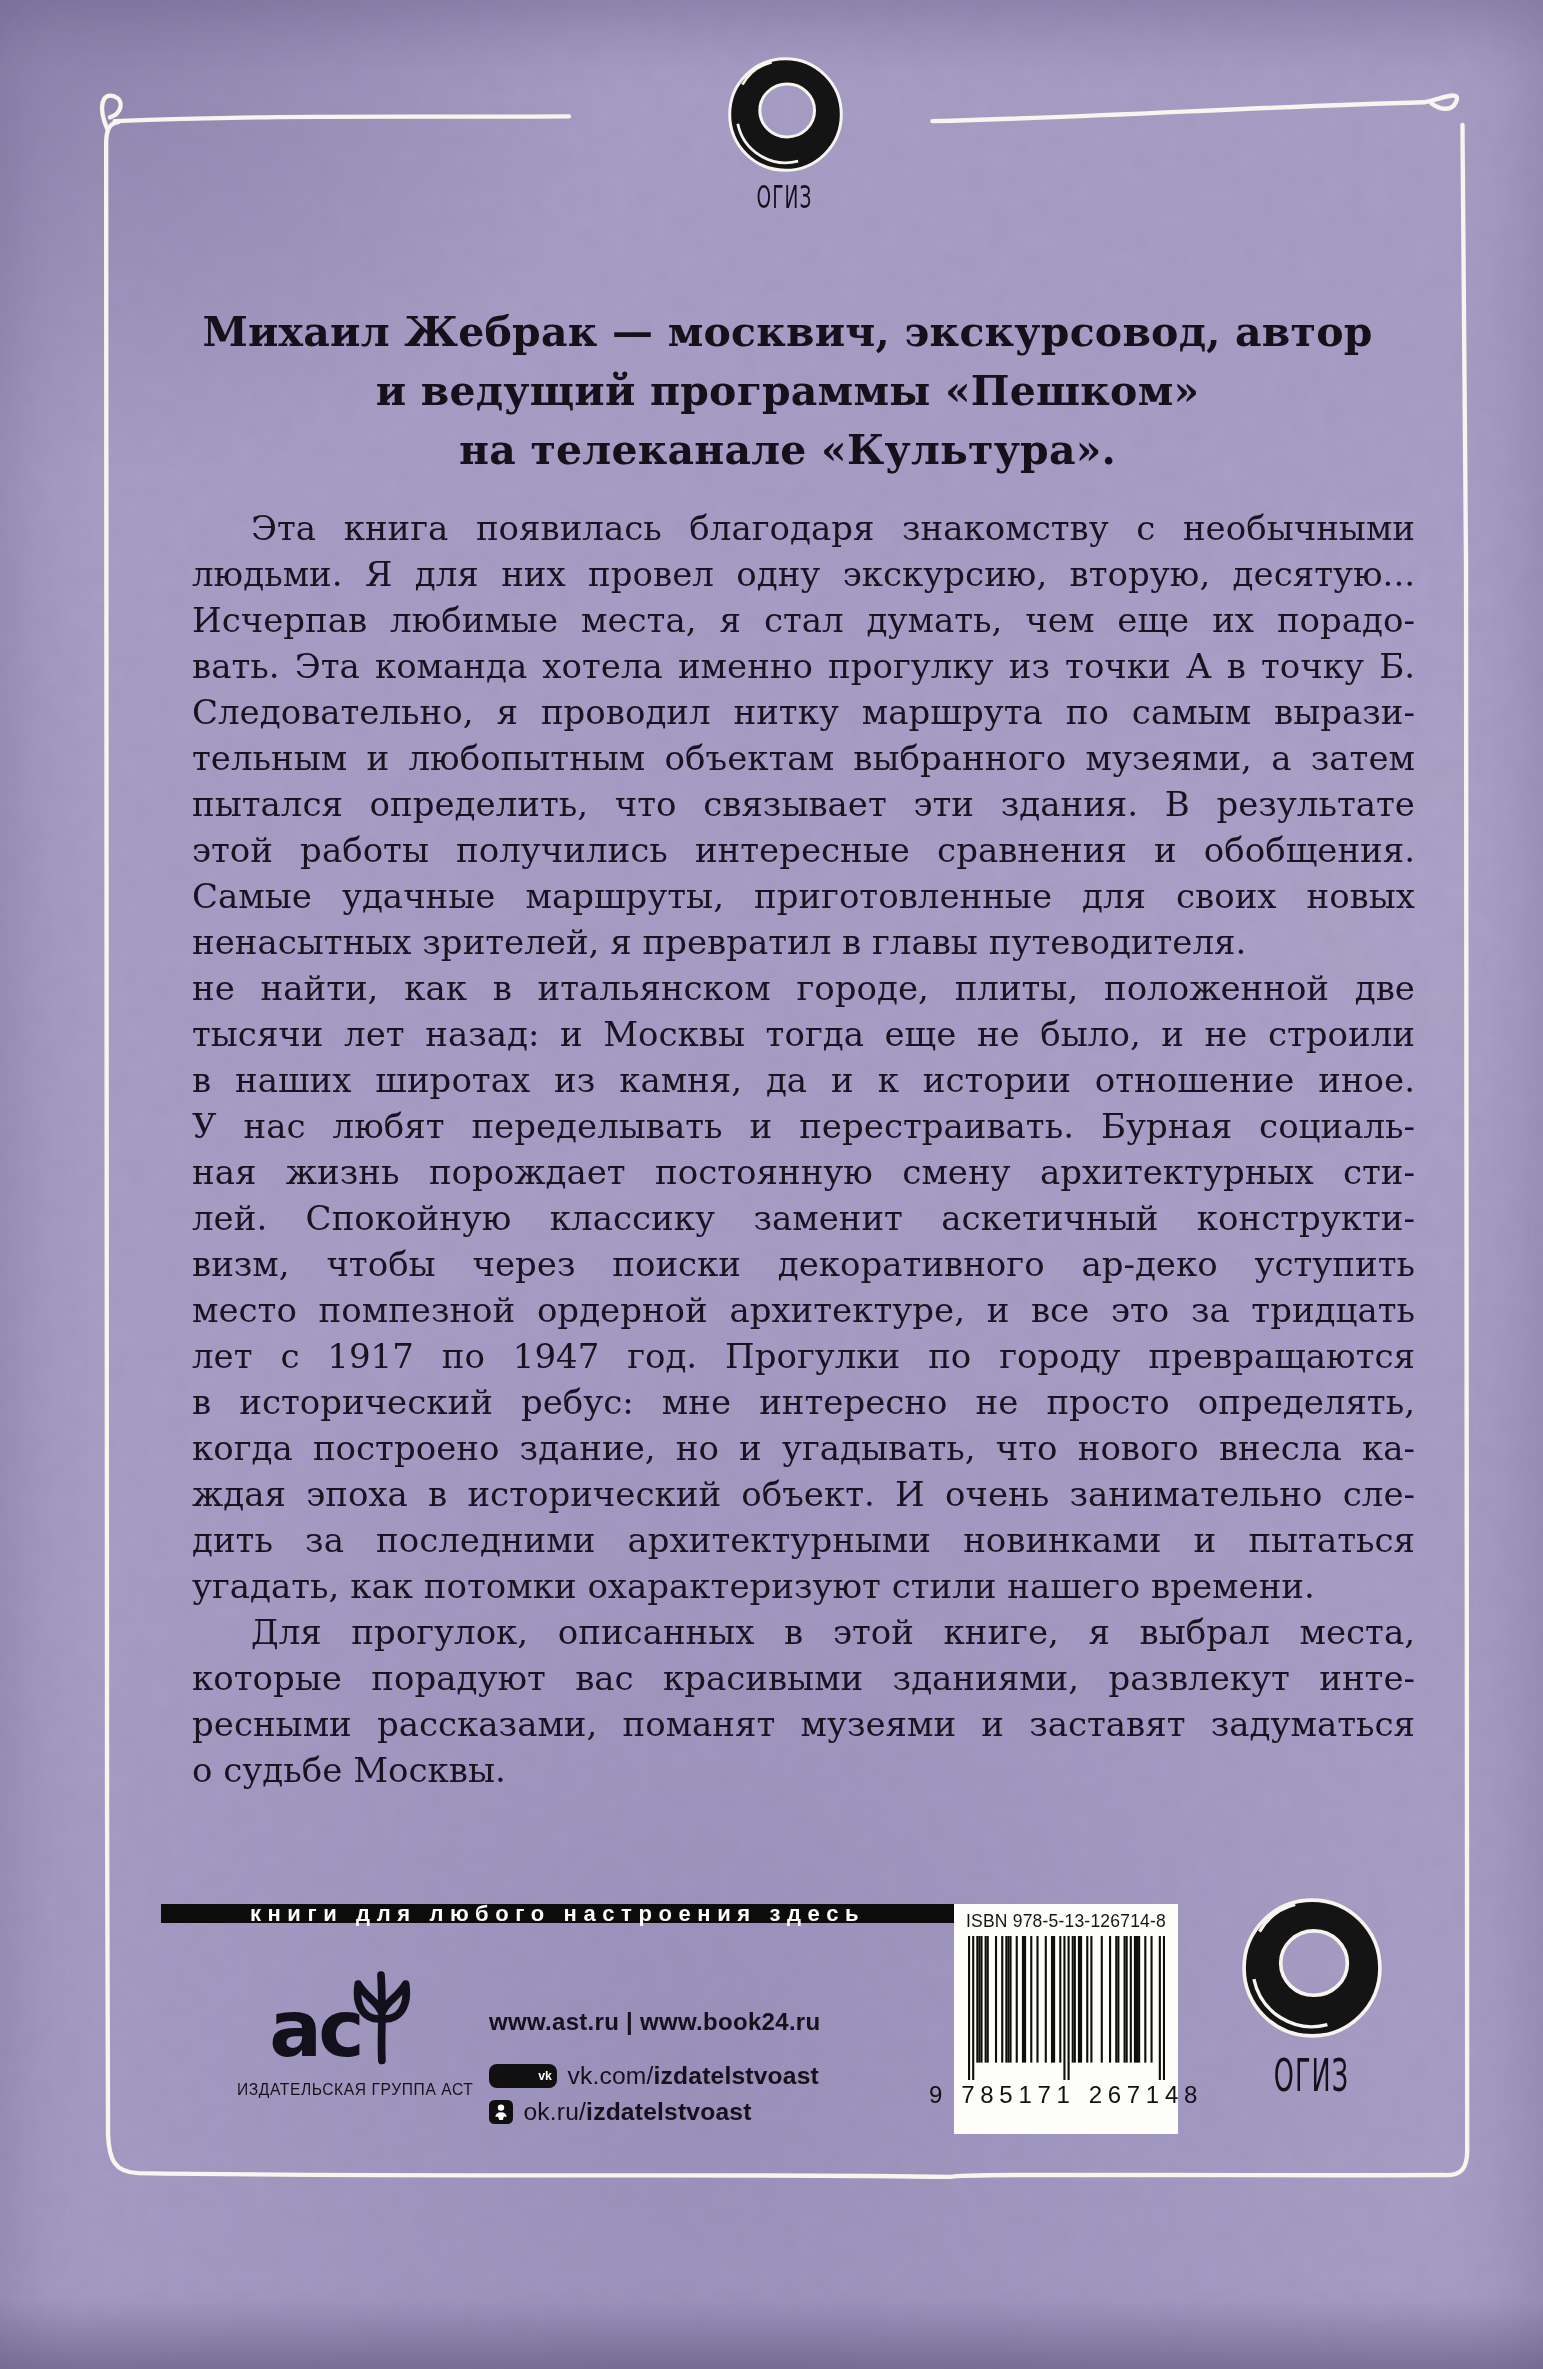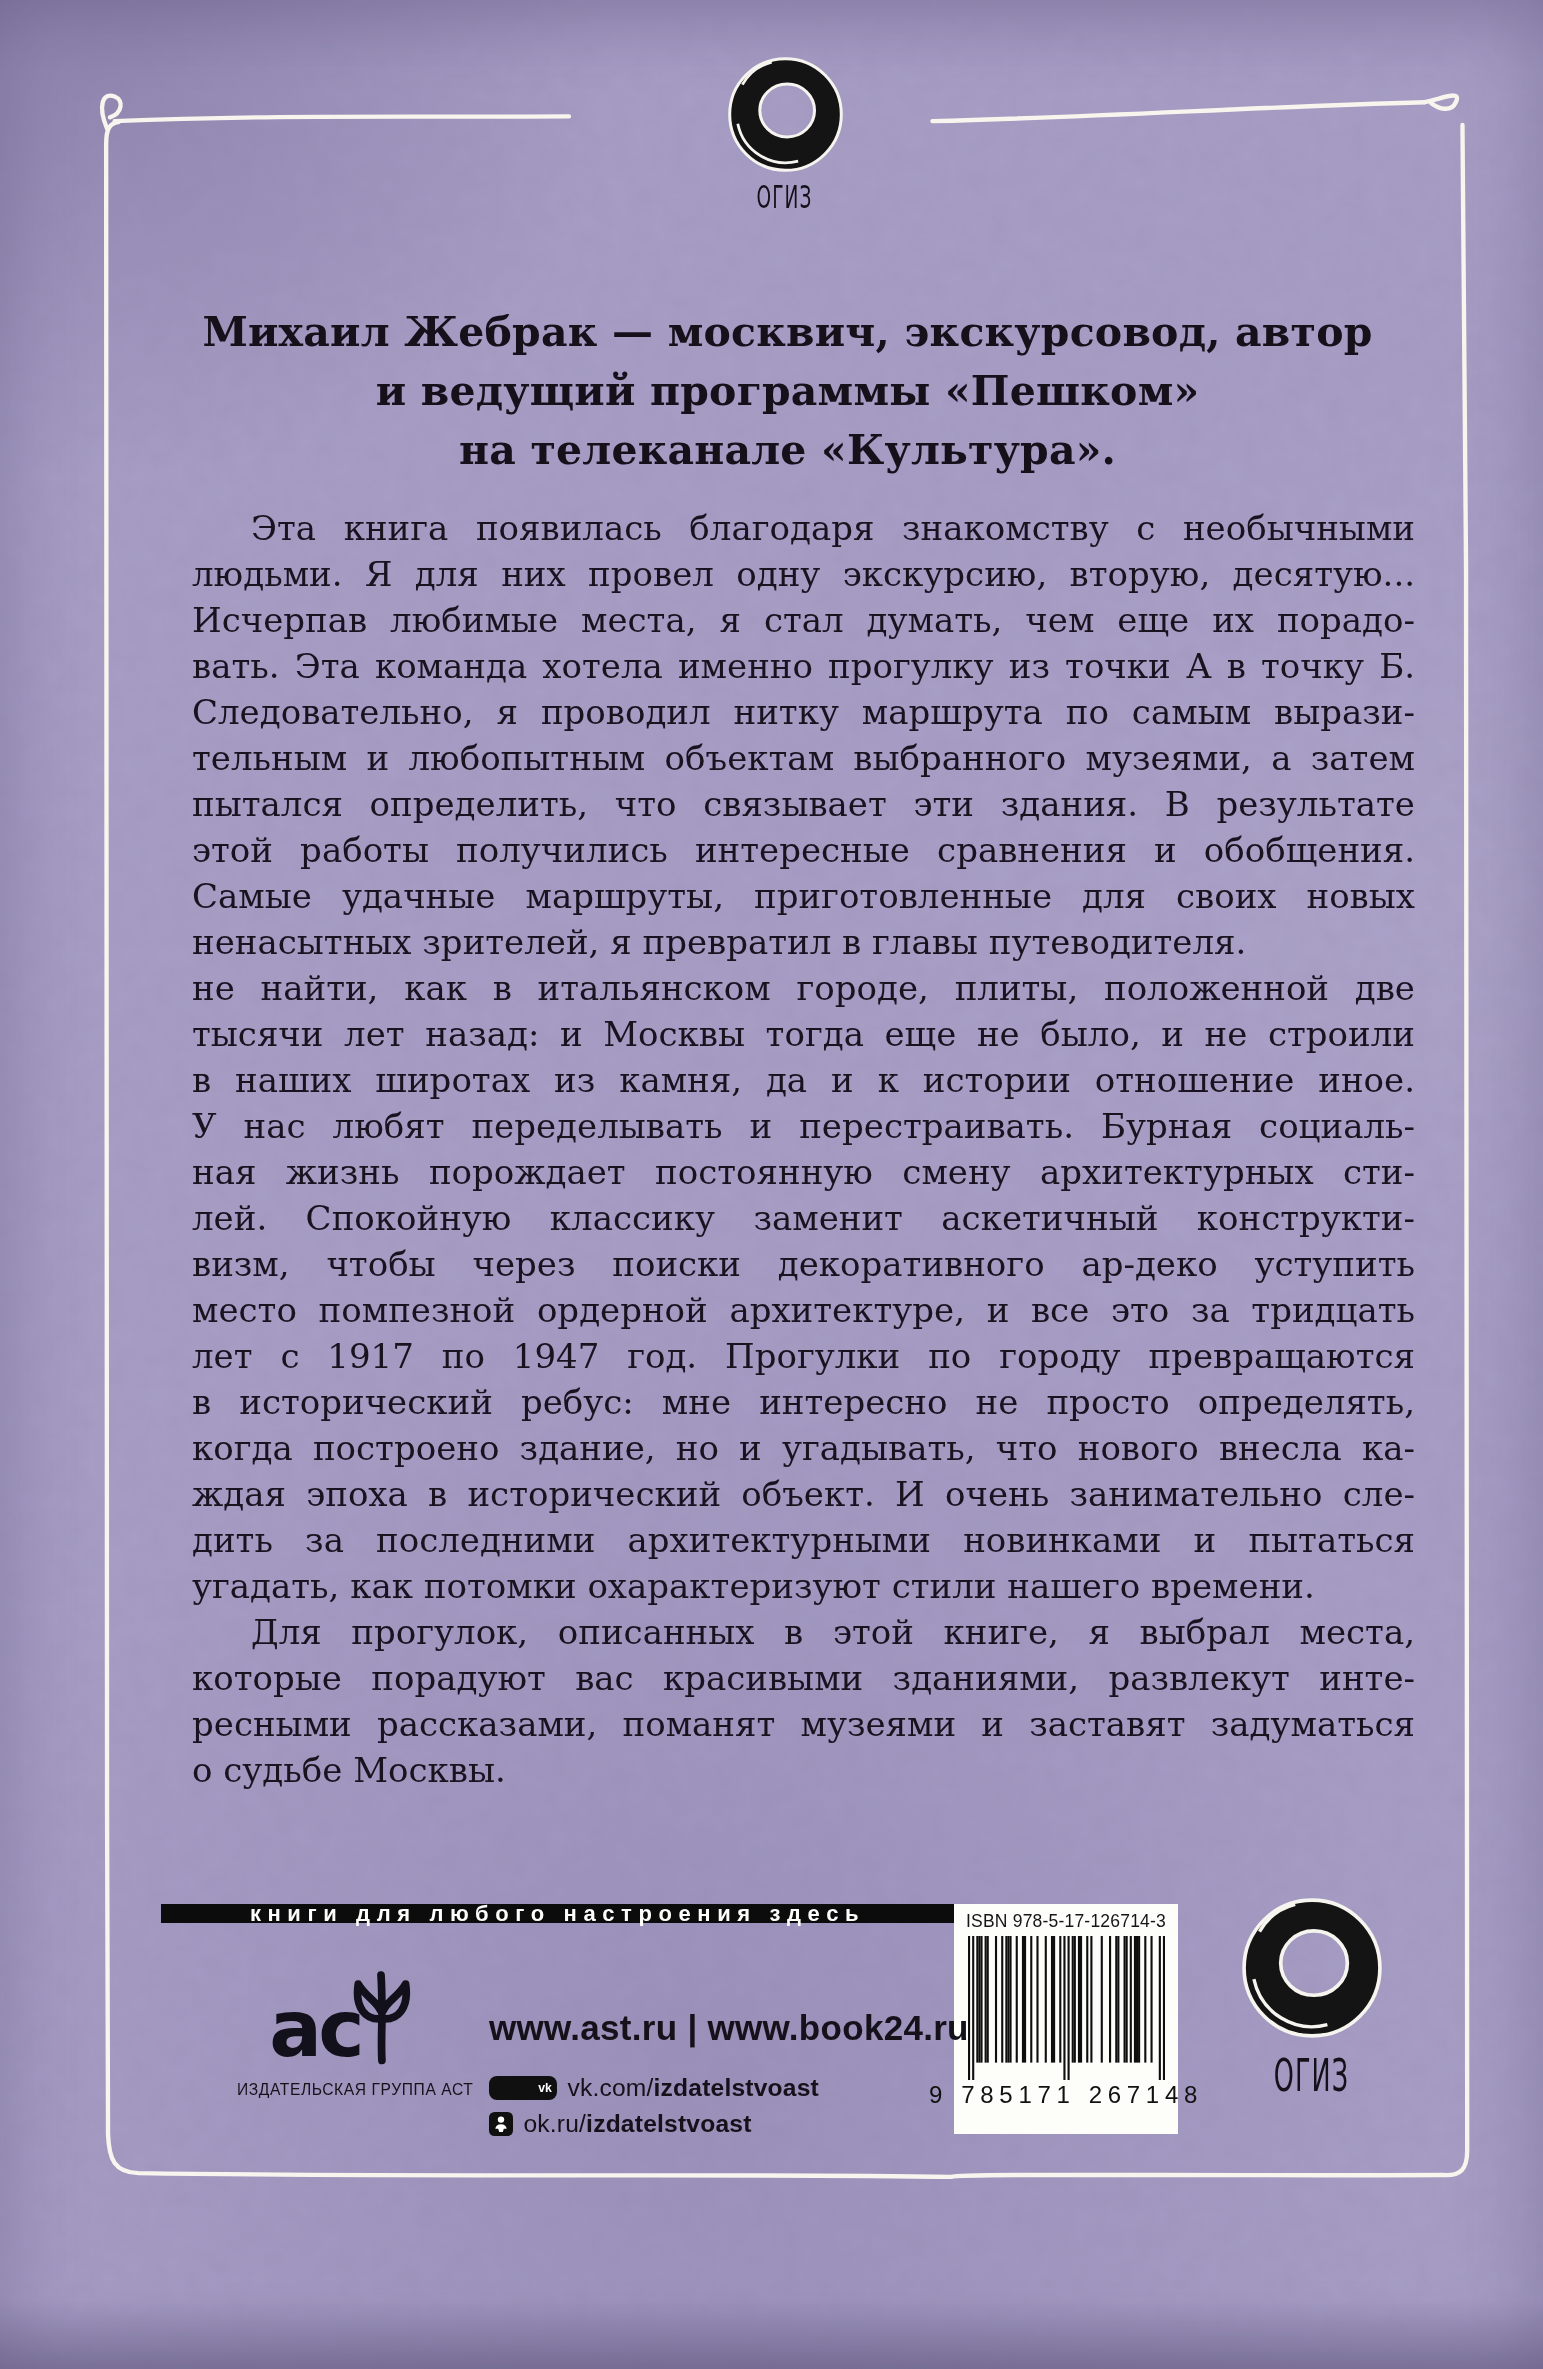--- a/index.html
+++ b/index.html
@@ -78,21 +78,21 @@
 
   .ast-block{position:absolute;left:237px;top:1967px;width:218px;z-index:2;text-align:center;}
   .ast-label{
     margin-top:3.8px;font-family:"Liberation Sans", sans-serif;font-size:15.6px;
     color:#15121a;letter-spacing:0.6px;white-space:nowrap;
   }
   .links{
     position:absolute;left:489px;top:2008px;z-index:2;
     font-family:"Liberation Sans", sans-serif;color:#14111a;
   }
-  .websites{font-size:35px;font-weight:bold;letter-spacing:0.3px;white-space:nowrap;}
+  .websites{font-size:24px;font-weight:bold;letter-spacing:0.3px;white-space:nowrap;}
   .link-row{display:flex;align-items:center;gap:10.4px;margin-top:8.5px;}
   .link-row.first-row{margin-top:25.6px;}
   .link-text{font-size:24.6px;letter-spacing:0.2px;white-space:nowrap;}
   .link-text b{font-weight:bold;}
   .vk-badge{
     width:24px;height:24px;border-radius:8px;background:#101010;
     display:flex;align-items:center;justify-content:center;
     color:#fff;font-family:"Liberation Sans", sans-serif;font-weight:bold;font-size:12.3px;padding-left:44px;
   }
   .ok-badge{width:24px;height:24px;}
@@ -179,21 +179,21 @@
       <div class="line">которые порадуют вас красивыми зданиями, развлекут инте-</div>
       <div class="line">ресными рассказами, поманят музеями и заставят задуматься</div>
       <div class="line last">о судьбе Москвы.</div>
     </div>
 
   <div class="slogan-bar">
     <span>книги для любого настроения здесь</span>
   </div>
 
   <div class="isbn-box">
-    <div class="isbn-text">ISBN 978-5-17-126714-3</div>
+    <div class="isbn-text">ISBN 978-5-13-126714-8</div>
     <svg class="barcode-svg" id="barcode" width="197" height="144" viewBox="0 0 95 58" preserveAspectRatio="none">
         <rect x="0" y="0" width="1.02" height="58" fill="#0e0e0e"></rect>
         <rect x="2" y="0" width="1.02" height="58" fill="#0e0e0e"></rect>
         <rect x="4" y="0" width="1.02" height="51" fill="#0e0e0e"></rect>
         <rect x="5" y="0" width="1.02" height="51" fill="#0e0e0e"></rect>
         <rect x="6" y="0" width="1.02" height="51" fill="#0e0e0e"></rect>
         <rect x="8" y="0" width="1.02" height="51" fill="#0e0e0e"></rect>
         <rect x="9" y="0" width="1.02" height="51" fill="#0e0e0e"></rect>
         <rect x="13" y="0" width="1.02" height="51" fill="#0e0e0e"></rect>
         <rect x="16" y="0" width="1.02" height="51" fill="#0e0e0e"></rect>

